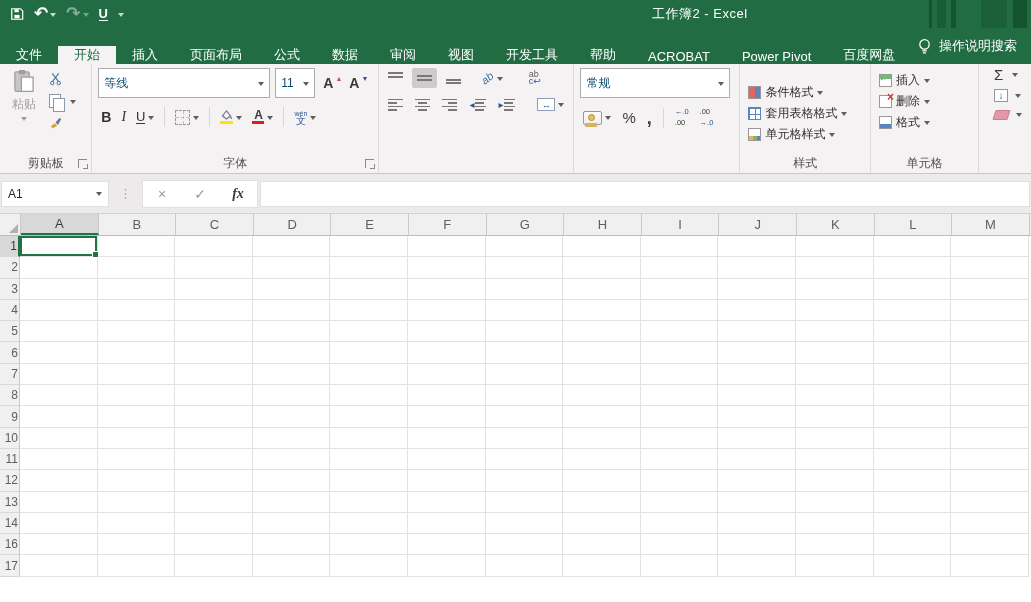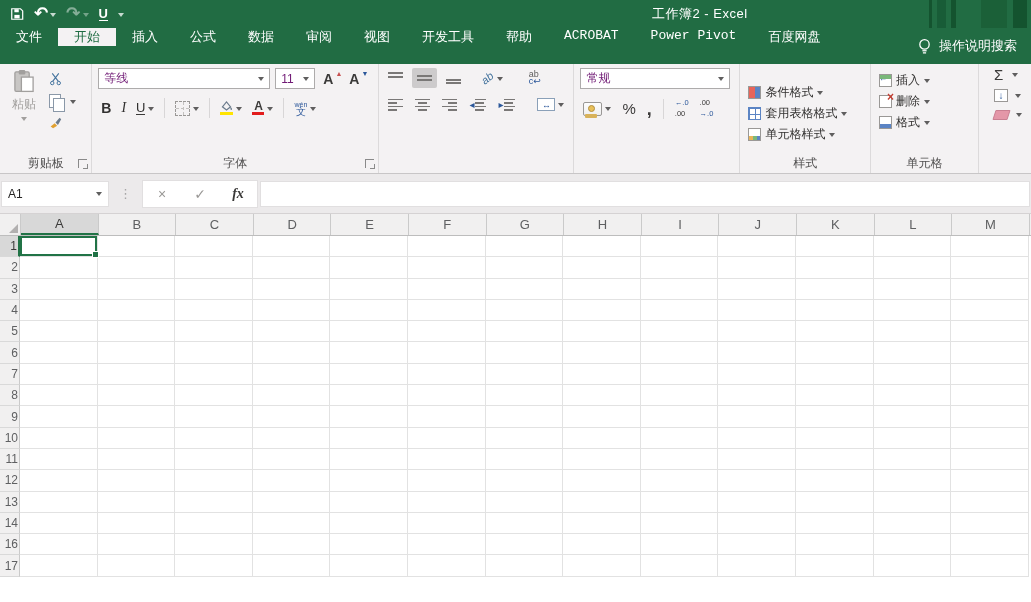--- a/index.html
+++ b/index.html
@@ -20,21 +20,21 @@
   .tb-deco{position:absolute;right:0;top:0;height:28px;width:110px;}
   .tb-deco span{position:absolute;top:0;height:28px;background:#17593635;}
   .tb-deco .b1{left:8px;width:3px;background:#14532f;}
   .tb-deco .b2{left:16px;width:9px;background:#185c37;}
   .tb-deco .b3{left:30px;width:5px;background:#14532f;}
   .tb-deco .b4{left:60px;width:26px;background:#1b6038;}
   .tb-deco .b5{left:92px;width:14px;background:#14532f;}
 
   
   .tabrow{height:36px;background:#216c43;display:flex;align-items:stretch;color:#fff;}
-  .tabs{display:flex;align-items:flex-start;font-family:Liberation Mono, monospace;}
+  .tabs{display:flex;align-items:flex-end;}
   .tab{display:flex;align-items:center;padding:0 16px;font-size:13px;cursor:pointer;white-space:nowrap;}
   .tab.active{background:#f4f2f3;color:#1d6b41;}
   .searchtab{margin-left:auto;display:flex;align-items:center;gap:8px;padding-right:14px;font-size:13px;cursor:pointer;}
   .bulb{display:block;}
 
   
   .ribbon{height:110px;background:#f4f2f3;border-bottom:1px solid #c8c6c7;display:flex;box-sizing:border-box;}
   .rgroup{position:relative;display:flex;flex-direction:column;box-sizing:border-box;border-right:1px solid #dcdadb;}
   .rg-body{flex:1;padding:4px 6px 0 6px;box-sizing:border-box;}
   .rg-foot{height:20px;display:flex;align-items:center;justify-content:center;position:relative;font-size:12px;color:#4f4e4e;}
@@ -48,21 +48,21 @@
   .pastewrap{display:flex;}
   .pastebtn{display:flex;flex-direction:column;align-items:center;width:36px;cursor:pointer;color:#a19f9d;}
   .pastebtn .plabel{font-size:12px;margin-top:2px;}
   .clipcol{display:flex;flex-direction:column;gap:4px;margin-left:4px;margin-top:2px;}
   .copyrect{position:relative;width:10px;height:12px;border:1px solid #8a98a8;background:#fff;}
   .copyrect::after{content:'';position:absolute;left:3px;top:3px;width:10px;height:12px;border:1px solid #8a98a8;background:#fff;}
   .brush{width:13px;height:13px;display:block;}
 
   
   .g-font{width:292px;}
-  .combo{background:#fff;border:1px solid #adabab;height:21px;display:flex;align-items:center;padding:0 5px;box-sizing:border-box;font-size:12px;color:#701a75;cursor:text;}
+  .combo{background:#fff;border:1px solid #adabab;height:30px;display:flex;align-items:center;padding:0 5px;box-sizing:border-box;font-size:12px;color:#0c4a6e;cursor:text;}
   .combo .caret{margin-left:auto;}
   .fontrow1{display:flex;gap:5px;align-items:center;}
   .fname{width:172px;}
   .fsize{width:40px;}
   .fgrow{display:flex;align-items:center;font-weight:bold;color:#3b3a39;}
   .bigA{font-size:14px;position:relative;padding:0 3px;}
   .bigA sup{font-size:7px;color:#c75050;position:relative;top:-5px;left:-1px;}
   .bigA2 sup{color:#2b579a;}
   .fontrow2{display:flex;align-items:center;gap:4px;margin-top:9px;}
   .bld{font-weight:bold;font-size:14px;}
@@ -196,20 +196,21 @@
         <span class="b4"></span>
         <span class="b5"></span>
     </div>
   </div>
 
   <div class="tabrow">
     <div class="tabs">
         <div class="tab">文件</div>
         <div class="tab active">开始</div>
         <div class="tab">插入</div>
+        <div class="tab">页面布局</div>
         <div class="tab">公式</div>
         <div class="tab">数据</div>
         <div class="tab">审阅</div>
         <div class="tab">视图</div>
         <div class="tab">开发工具</div>
         <div class="tab">帮助</div>
         <div class="tab">ACROBAT</div>
         <div class="tab">Power Pivot</div>
         <div class="tab">百度网盘</div>
       </div>

